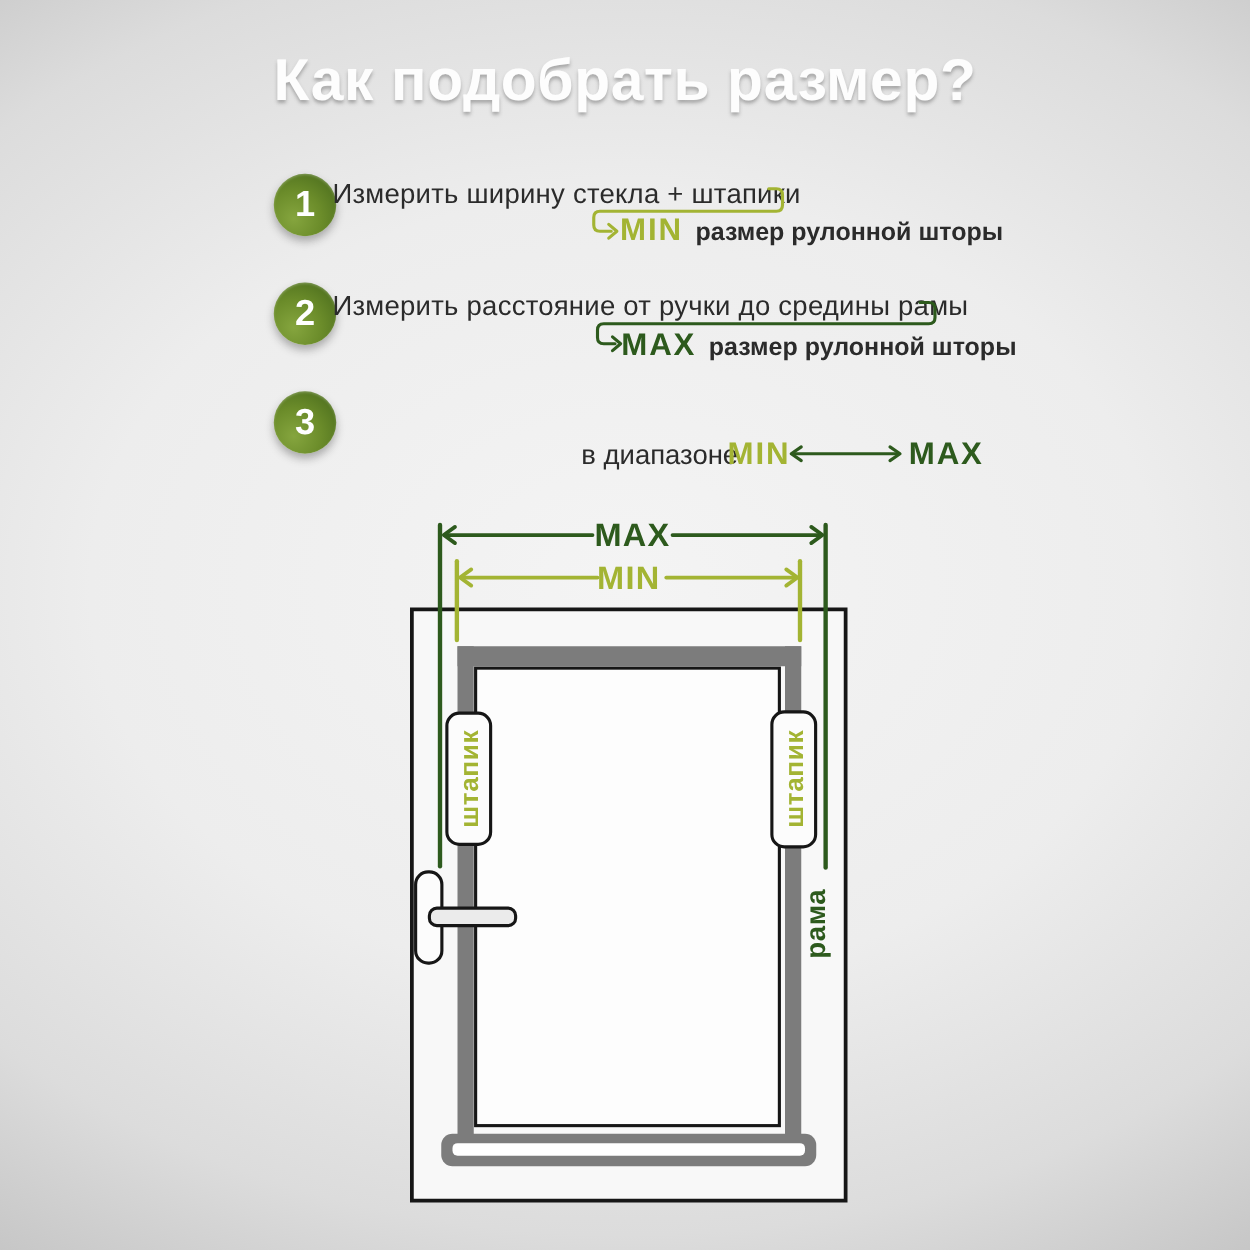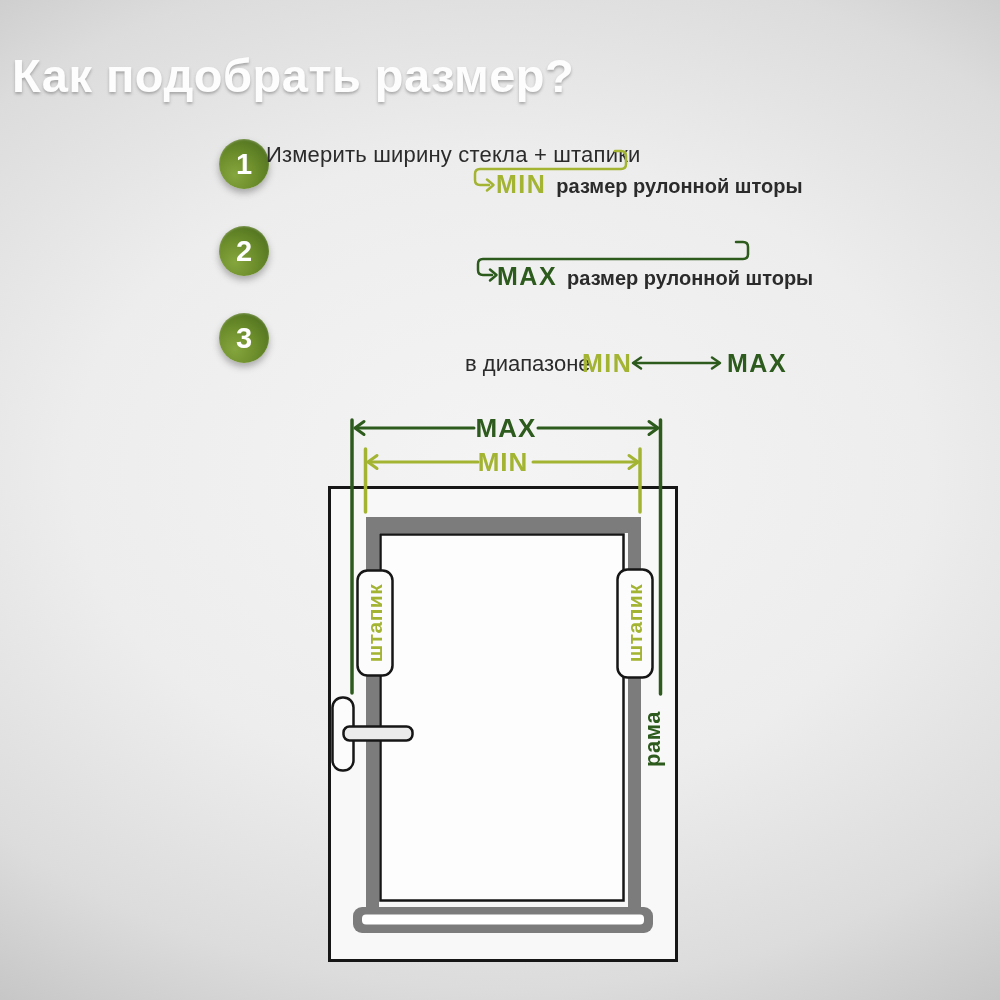--- a/index.html
+++ b/index.html
@@ -6,21 +6,21 @@
   .canvas{
     position:relative;
     width:1000px;height:1000px;
     overflow:hidden;
     font-family:"Liberation Sans",sans-serif;
     background:
       radial-gradient(95% 70% at 50% 47%, #f4f4f4 0%, #ededed 45%, #dcdcdc 74%, #c2c2c2 96%, #b5b5b5 100%);
   }
   .title{
     position:absolute;left:0;right:0;top:36px;
-    margin:12px;text-align:left;
+    margin:0;text-align:center;
     font-size:47px;font-weight:800;letter-spacing:.5px;
     color:#fdfdfd;
     text-shadow:0 2px 3px rgba(90,90,90,.45), 0 0 1px rgba(255,255,255,.6);
   }
   .step-circle{
     position:absolute;left:219px;width:50px;height:50px;border-radius:50%;
     background:radial-gradient(circle at 32% 72%, #85a53e 0%, #6b8c2a 45%, #44661a 100%);
     box-shadow:0 4px 7px rgba(40,40,40,.35), inset 0 1px 2px rgba(255,255,255,.25);
     display:flex;align-items:center;justify-content:center;
     color:#fff;font-size:29px;font-weight:700;
@@ -68,20 +68,21 @@
     <span>1</span>
   </div>
   <div class="step-circle c2">
     <span>2</span>
   </div>
   <div class="step-circle c3">
     <span>3</span>
   </div>
 
   <p class="step-text t1">Измерить ширину стекла + штапики</p>
+  <p class="step-text t2">Измерить расстояние от ручки до средины рамы</p>
 
   <div class="result r1">
     <span class="kw kw-light">MIN</span>
     <span class="suffix">размер рулонной шторы</span>
   </div>
   <div class="result r2">
     <span class="kw kw-dark">MAX</span>
     <span class="suffix">размер рулонной шторы</span>
   </div>
 

